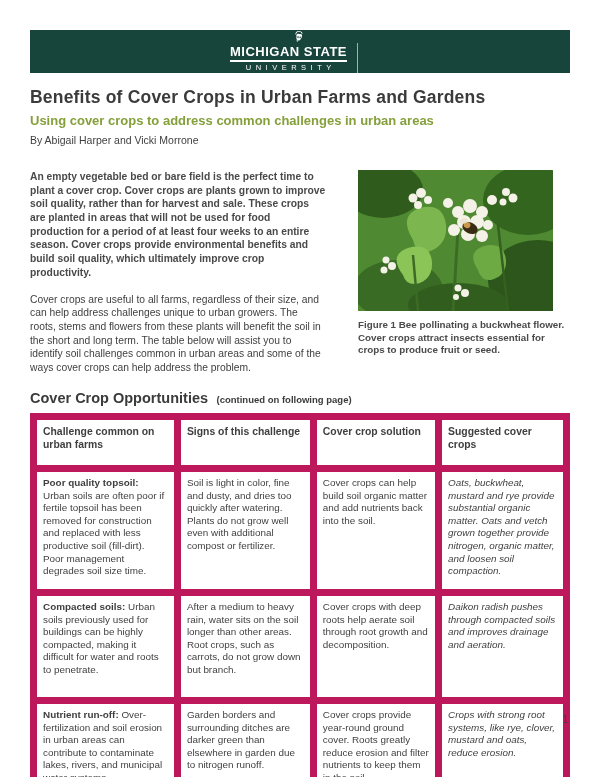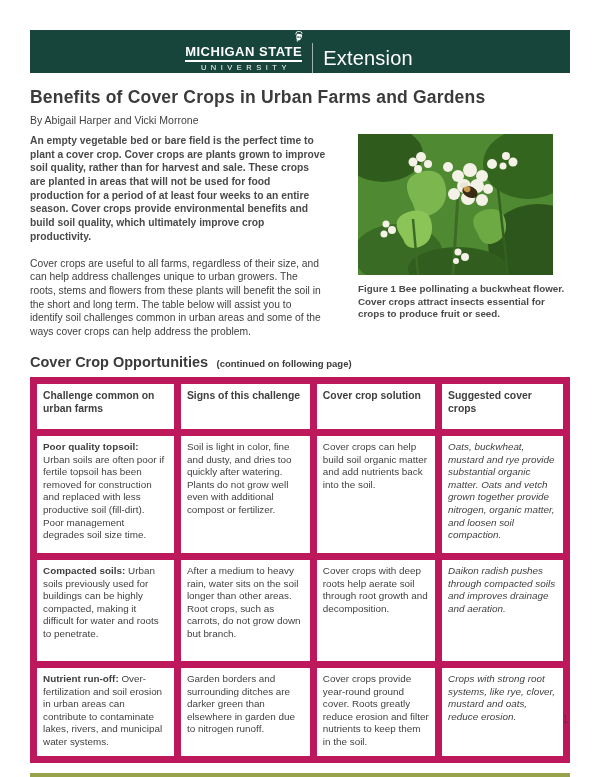--- a/index.html
+++ b/index.html
@@ -25,21 +25,21 @@
   .wordmark-bottom { font-size:7.5px; letter-spacing:4.5px; margin-top:2px; text-indent:4.5px; }
   .brand-divider { width:1px; height:30px; background:#9fb3ad; margin:0 10px; }
   .extension-label { font-size:20px; font-weight:normal; letter-spacing:0.2px; }
 
   
   .title { margin-top:14px; font-size:17.5px; font-weight:bold; color:#3b3b3b; letter-spacing:0.2px; }
   .subtitle { margin-top:5px; font-size:13px; font-weight:bold; color:#85A03B; }
   .byline { margin-top:6px; font-size:10.5px; color:#3f3f3f; }
 
   
-  .intro { display:flex; margin-top:8px; gap:32px; }
+  .intro { display:flex; margin-top:24px; gap:32px; }
   .intro-text { width:328px; }
   .para1 { font-size:10.3px; font-weight:bold; color:#4a4a4a; line-height:1.33; }
   .para2 { font-size:10.3px; color:#3f3f3f; line-height:1.33; margin-top:13px; }
   .figure-block { width:235px; }
   .figure-photo { width:195px; height:141px; display:block; }
   .figure-caption {
     margin-top:8px; font-size:9.8px; font-weight:bold; color:#4a4a4a; line-height:1.28;
   }
 
   
@@ -81,25 +81,25 @@
       <path fill="#ffffff" d="M9 14 C8 7 14 2 21 3 C28 4 31 8 31 12 L28 11 C27 7 23 5 19 5.5 C14 6 11 9.5 11.5 14 Z"></path>
       <path fill="#ffffff" d="M12 16 C13 13 17 11.5 21 12 L27 13 C29 13.5 30 15 29.5 17 L28 24 L24 30 C22.5 32 20 33 18 32 L15 30.5 C13 29.5 12 27 12 25 Z M17 19 a2.2 2.8 0 1 0 0.1 0 Z M23.5 20 a2 2.6 0 1 0 0.1 0 Z"></path>
       <path fill="#ffffff" d="M14 31 L17 33 L16 36 L12 34 Z"></path>
     </svg>
     <div class="brand">
       <div class="wordmark">
         <div class="wordmark-top">MICHIGAN STATE</div>
         <div class="wordmark-bottom">UNIVERSITY</div>
       </div>
       <div class="brand-divider"></div>
-      <div class="extension-label">Extension</div>
     </div>
   </div>
 
   <h1 class="title">Benefits of Cover Crops in Urban Farms and Gardens</h1>
+  <h2 class="subtitle">Using cover crops to address common challenges in urban areas</h2>
   <div class="byline">By Abigail Harper and Vicki Morrone</div>
 
   <div class="intro">
     <div class="intro-text">
       <p class="para1">An empty vegetable bed or bare field is the perfect time to plant a cover crop. Cover crops are plants grown to improve soil quality, rather than for harvest and sale. These crops are planted in areas that will not be used for food production for a period of at least four weeks to an entire season. Cover crops provide environmental benefits and build soil quality, which ultimately improve crop productivity.</p>
       <p class="para2">Cover crops are useful to all farms, regardless of their size, and can help address challenges unique to urban growers. The roots, stems and flowers from these plants will benefit the soil in the short and long term. The table below will assist you to identify soil challenges common in urban areas and some of the ways cover crops can help address the problem.</p>
     </div>
     <div class="figure-block">
       <svg class="figure-photo" viewBox="0 0 195 141" aria-hidden="true">
         <rect width="195" height="141" fill="#4f8a33"></rect>

